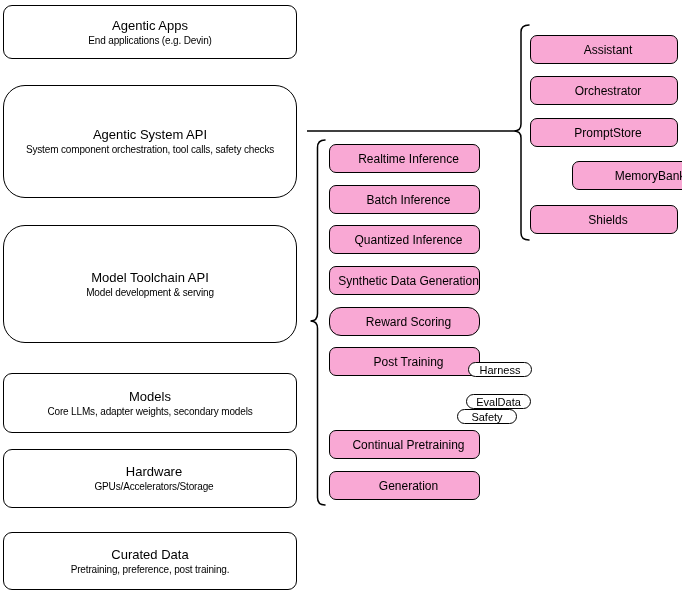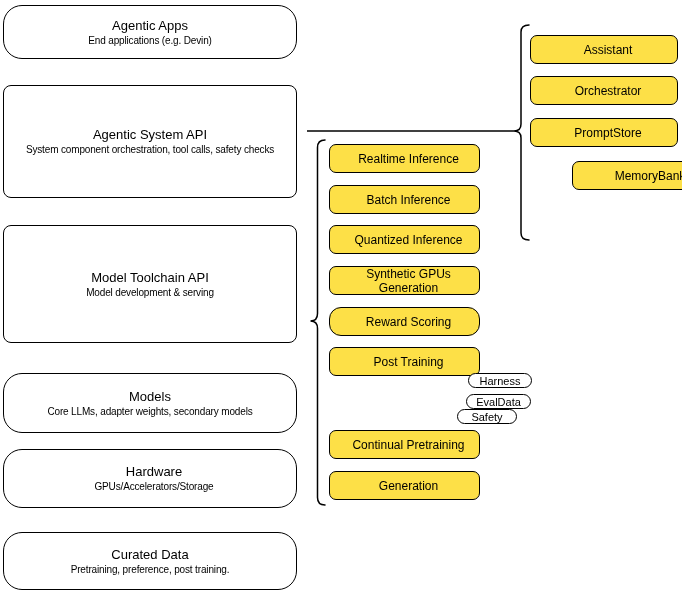--- a/index.html
+++ b/index.html
@@ -10,36 +10,36 @@
     font-family:"Liberation Sans", sans-serif;
     color:#000;
     overflow:hidden;
   }
   svg.wires{position:absolute;left:0;top:0;z-index:0;}
   .node{
     position:absolute;
     left:3px;width:294px;
     box-sizing:border-box;
     border:1.5px solid #000;
-    border-radius:19px;
+    border-radius:9px;
     background:#fff;
     display:flex;flex-direction:column;
     align-items:center;justify-content:center;
     text-align:center;
     z-index:1;
   }
-  .node.biground{border-radius:8px;}
+  .node.biground{border-radius:22px;}
   .node .title{font-size:13px;line-height:17px;}
   .node .subtitle{font-size:10px;line-height:14px;letter-spacing:-0.15px;}
   .item{
     position:absolute;
     box-sizing:border-box;
     border:1.5px solid #000;
     border-radius:7px;
-    background:#fde047;
+    background:#f9a8d4;
     display:flex;align-items:center;justify-content:center;
     text-align:center;
     font-size:12px;
     z-index:1;
     padding-left:8px;
   }
   .mid{left:329px;width:151px;height:29px;}
   .right{left:530px;width:148px;height:29px;}
   .pill{
     position:absolute;
@@ -96,36 +96,36 @@
   <div class="item mid" style="top:144px;">
       <span>Realtime Inference</span>
     </div>
   <div class="item mid" style="top:185px;">
       <span>Batch Inference</span>
     </div>
   <div class="item mid" style="top:225px;">
       <span>Quantized Inference</span>
     </div>
   <div class="item mid" style="top:266px;">
-      <span>Synthetic GPUs Generation</span>
+      <span>Synthetic Data Generation</span>
     </div>
   <div class="item mid" style="top:307px;border-radius:12px;">
       <span>Reward Scoring</span>
     </div>
   <div class="item mid" style="top:347px;">
       <span>Post Training</span>
     </div>
   <div class="item mid" style="top:430px;">
       <span>Continual Pretraining</span>
     </div>
   <div class="item mid" style="top:471px;">
       <span>Generation</span>
     </div>
 
-  <div class="pill" style="left:468px;top:373px;width:64px;height:15px;">
+  <div class="pill" style="left:468px;top:362px;width:64px;height:15px;">
       <span>Harness</span>
     </div>
   <div class="pill" style="left:466px;top:394px;width:65px;height:15px;">
       <span>EvalData</span>
     </div>
   <div class="pill" style="left:457px;top:409px;width:60px;height:15px;">
       <span>Safety</span>
     </div>
 
   <div class="item right" style="top:35px;">
@@ -133,14 +133,17 @@
     </div>
   <div class="item right" style="top:76px;">
       <span>Orchestrator</span>
     </div>
   <div class="item right" style="top:118px;">
       <span>PromptStore</span>
     </div>
   <div class="item right" style="top:161px;margin-left:42px;">
       <span>MemoryBank</span>
     </div>
+  <div class="item right" style="top:205px;">
+      <span>Shields</span>
+    </div>
 
 </div>
 
 </body></html>

